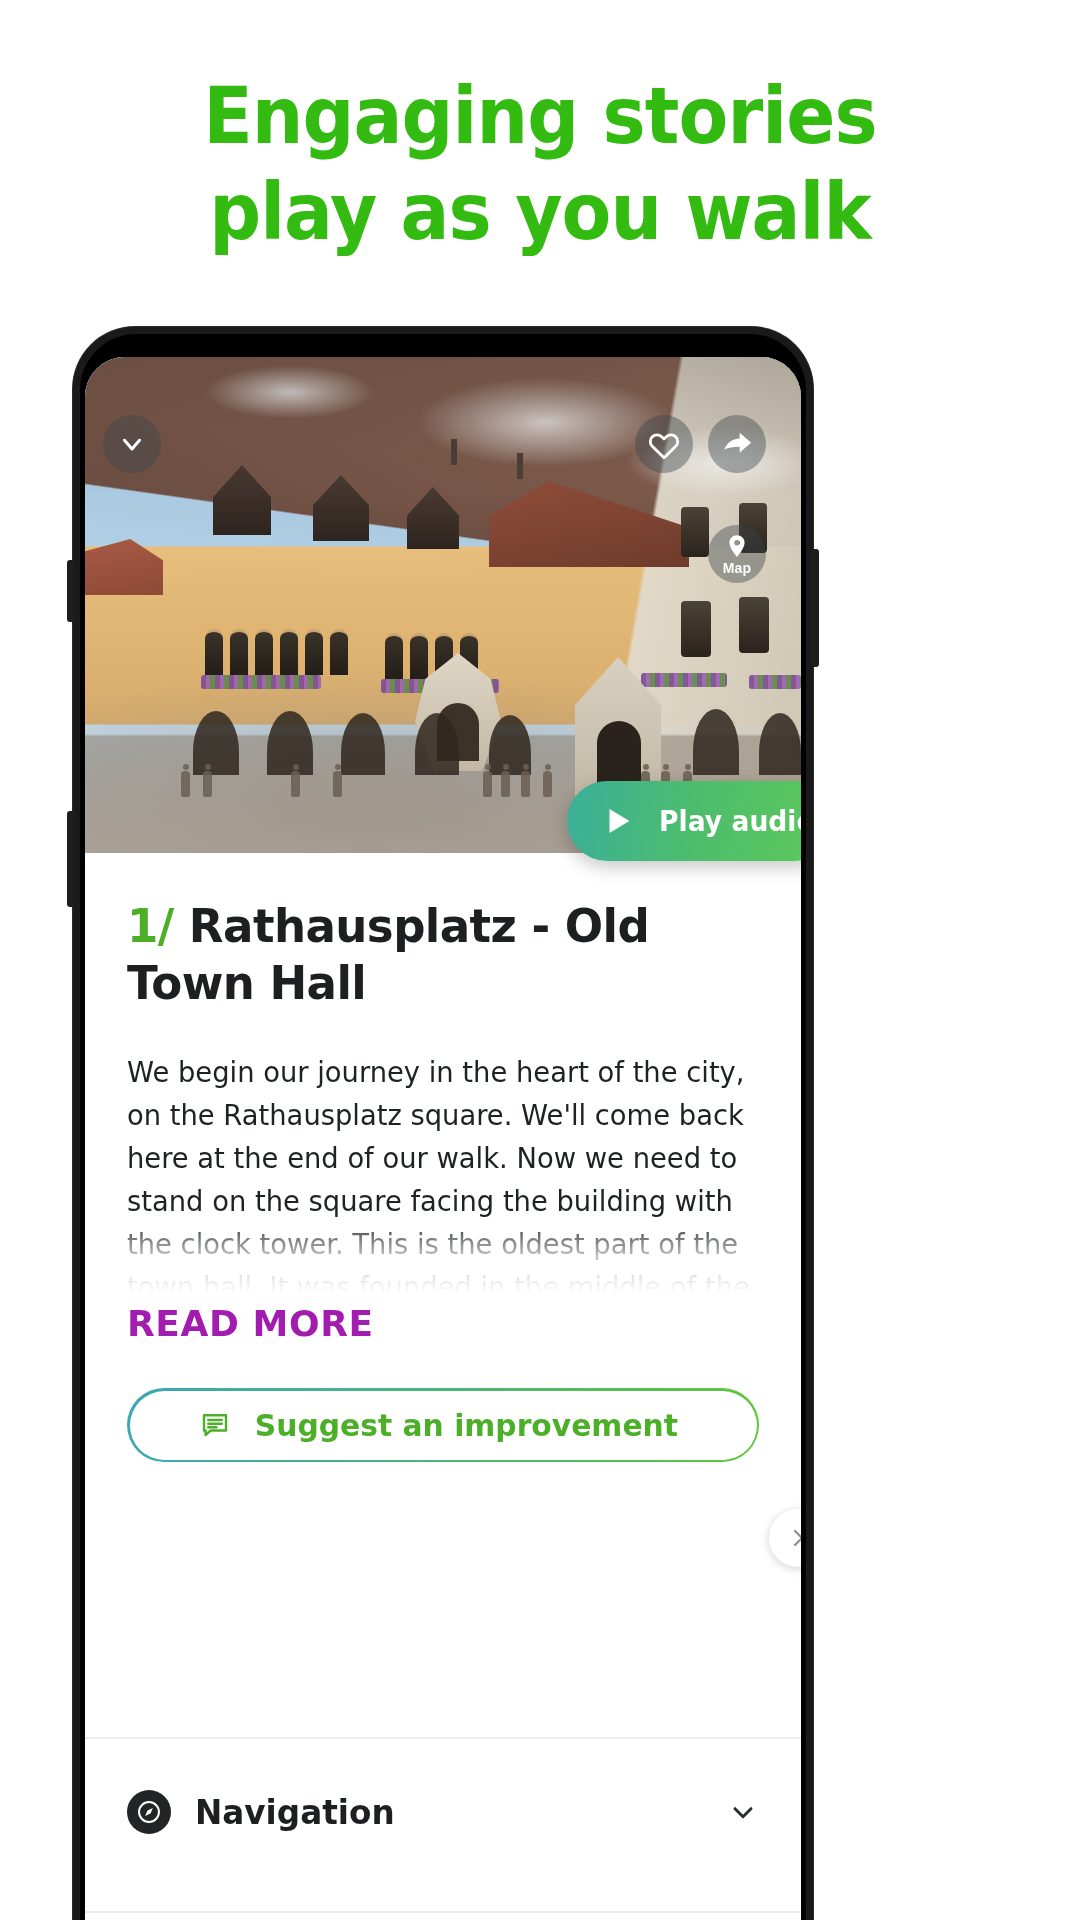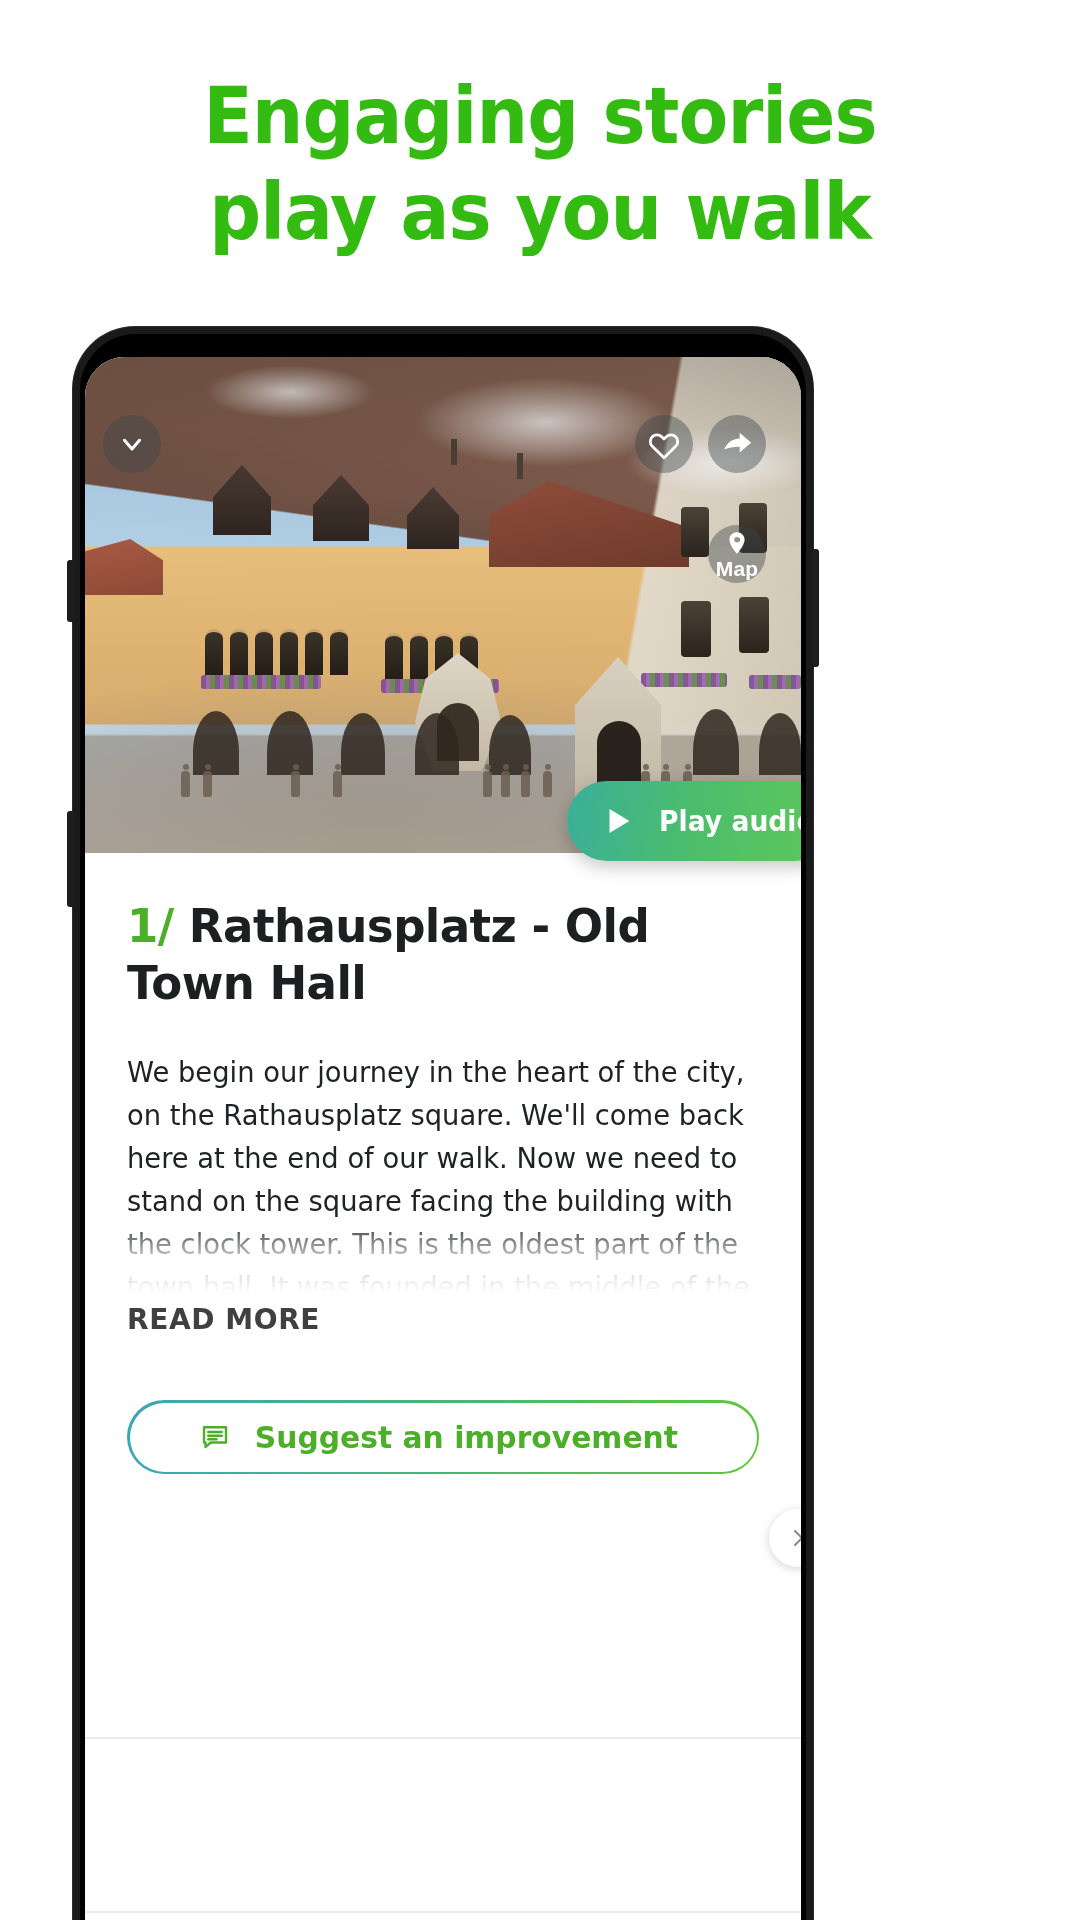--- a/index.html
+++ b/index.html
@@ -245,21 +245,21 @@
   }
   .ctl-back { left: 18px;  top: 58px;  width: 58px; height: 58px; }
   .ctl-fav  { left: 550px; top: 58px;  width: 58px; height: 58px; }
   .ctl-share{ left: 623px; top: 58px;  width: 58px; height: 58px; }
   .ctl-map  {
     left: 623px; top: 168px; width: 58px; height: 58px;
     flex-direction: column; gap: 2px;
     border-radius: 50%;
   }
   .ctl-map-label {
-    font-size: 21px;
+    font-size: 14px;
     color: #fff;
     font-weight: bold;
     letter-spacing: .2px;
     line-height: 1;
   }
   .ico { display: block; }
 
   
   .play-audio {
     position: absolute;
@@ -324,31 +324,31 @@
     position: absolute;
     left: 0; right: 0; bottom: 0;
     height: 76px;
     background: linear-gradient(180deg, rgba(255,255,255,0) 0%, rgba(255,255,255,.72) 52%, #ffffff 100%);
     pointer-events: none;
   }
 
   .read-more {
     margin-top: 10px;
     font-family: "DejaVu Sans", sans-serif;
-    font-size: 28px;
+    font-size: 36px;
     font-weight: bold;
     letter-spacing: .6px;
-    color: #404040;
+    color: #a21caf;
     display: inline-block;
   }
 
   
   .suggest-btn {
     position: relative;
-    margin-top: 64px;
+    margin-top: 44px;
     width: 632px;
     height: 74px;
     border-radius: 37px;
     background: linear-gradient(95deg, #3ca7b5 0%, #49b673 52%, #5ec63b 100%);
     padding: 2.5px;
   }
   .suggest-inner {
     width: 100%; height: 100%;
     border-radius: 35px;
     background: #fff;
@@ -557,20 +557,32 @@
               <line x1="6.6" y1="8" x2="17.4" y2="8"></line>
               <line x1="6.6" y1="11" x2="17.4" y2="11"></line>
               <line x1="6.6" y1="13.8" x2="13.2" y2="13.8"></line>
             </svg>
             <span class="suggest-label">Suggest an improvement</span>
           </div>
         </div>
 
         <div class="nav-divider nav-div-top"></div>
 
+        <div class="nav-row">
+          <span class="compass-badge">
+            <svg width="26" height="26" viewBox="0 0 24 24" fill="none" stroke="#ffffff" stroke-width="1.8" stroke-linecap="round" stroke-linejoin="round">
+              <circle cx="12" cy="12" r="9.2" fill="none"></circle>
+              <polygon points="15.6,8.4 10.6,10.6 8.4,15.6 13.4,13.4" fill="#ffffff" stroke="none"></polygon>
+            </svg>
+          </span>
+          <span class="nav-label">Navigation</span>
+          <svg class="nav-chevron" width="32" height="32" viewBox="0 0 24 24" fill="none" stroke="#2a2d2f" stroke-width="2.2" stroke-linecap="round" stroke-linejoin="round">
+            <polyline points="6 9.5 12 15.5 18 9.5"></polyline>
+          </svg>
+        </div>
 
         <div class="nav-divider nav-div-bottom"></div>
 
         
         <div class="next-fab">
           <svg class="ico" width="24" height="24" viewBox="0 0 24 24" fill="none" stroke="#8a8f93" stroke-width="2.2" stroke-linecap="round" stroke-linejoin="round">
             <polyline points="9 5 16 12 9 19"></polyline>
           </svg>
         </div>
 

